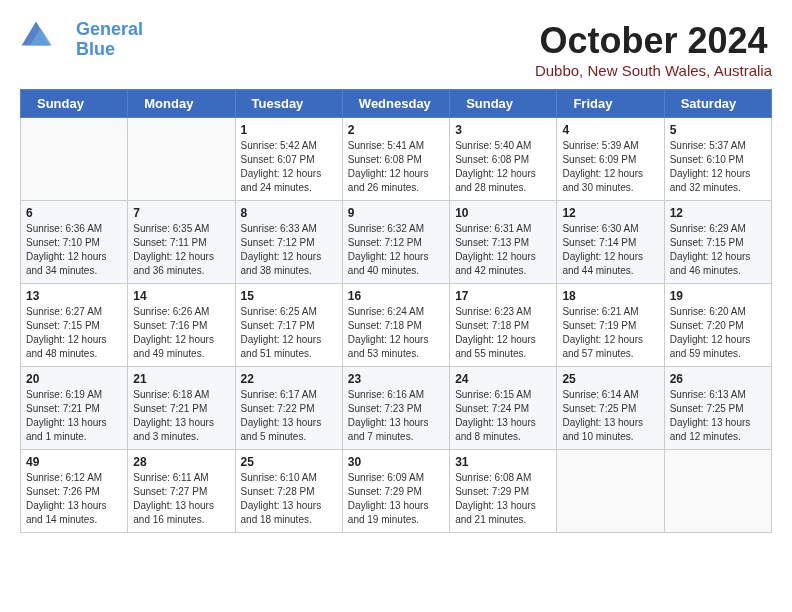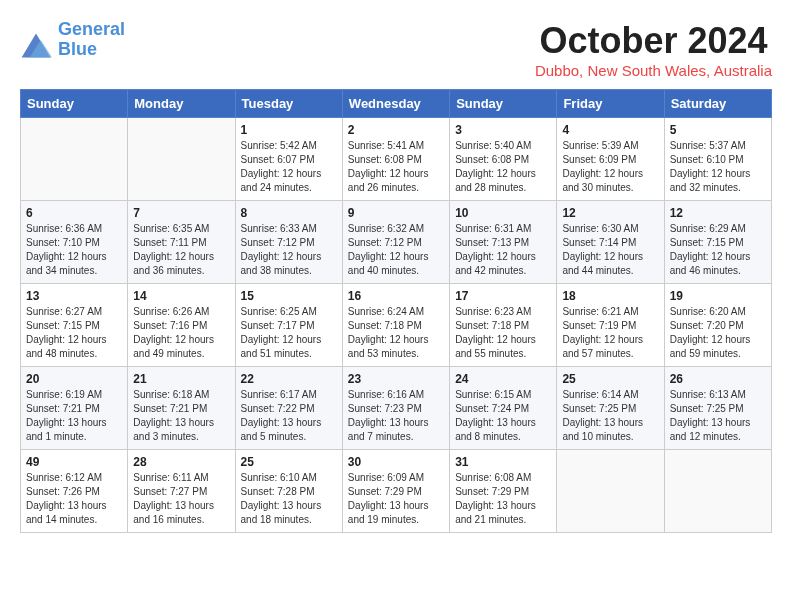--- a/index.html
+++ b/index.html
@@ -11,22 +11,22 @@
       padding: 20px;
     }
     .header-area {
       display: flex;
       justify-content: space-between;
       align-items: flex-start;
       margin-bottom: 10px;
     }
     .logo {
       display: flex;
-      align-items: flex-end;
-      gap: 6px;
+      align-items: flex-start;
+      gap: 24px;
     }
     .logo-text {
       font-size: 18px;
       font-weight: bold;
       color: #2c4a7c;
       line-height: 1.1;
     }
     .logo-text span {
       color: #4a90d9;
     }
@@ -37,32 +37,32 @@
     .title-area {
       text-align: center;
     }
     .month-title {
       font-size: 36px;
       font-weight: bold;
       color: #222;
     }
     .location-title {
       font-size: 15px;
-      color: #ef4444;
+      color: #7f1d1d;
     }
     table {
       width: 100%;
       border-collapse: collapse;
       table-layout: fixed;
     }
     thead th {
       background-color: #3a6bbf;
       color: #fff;
       text-align: left;
-      padding: 6px 6px;
+      padding: 6px 16px;
       font-size: 13px;
       font-weight: bold;
       border: 1px solid #5580cc;
     }
     tbody td {
       vertical-align: top;
       border: 1px solid #ccc;
       padding: 5px 5px;
       font-size: 10.5px;
       color: #222;

